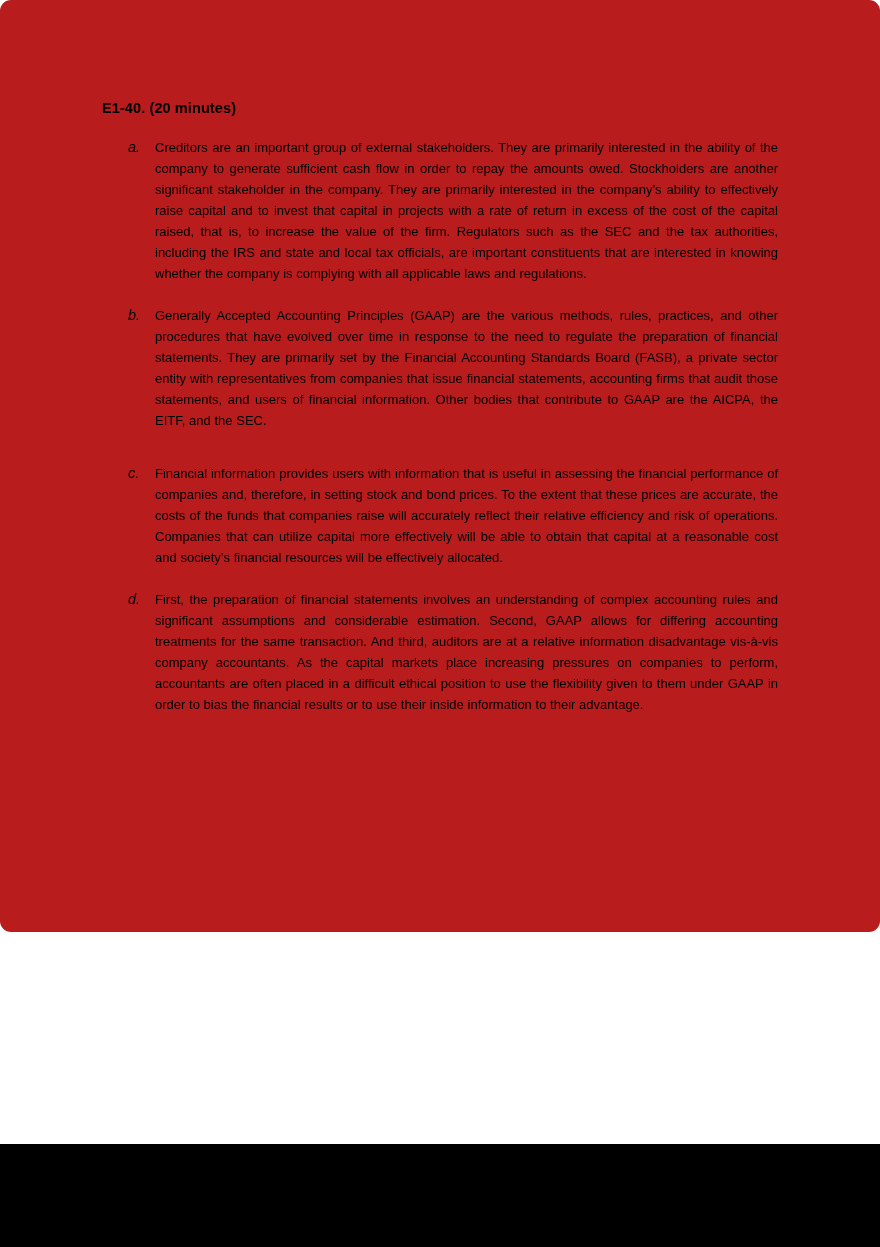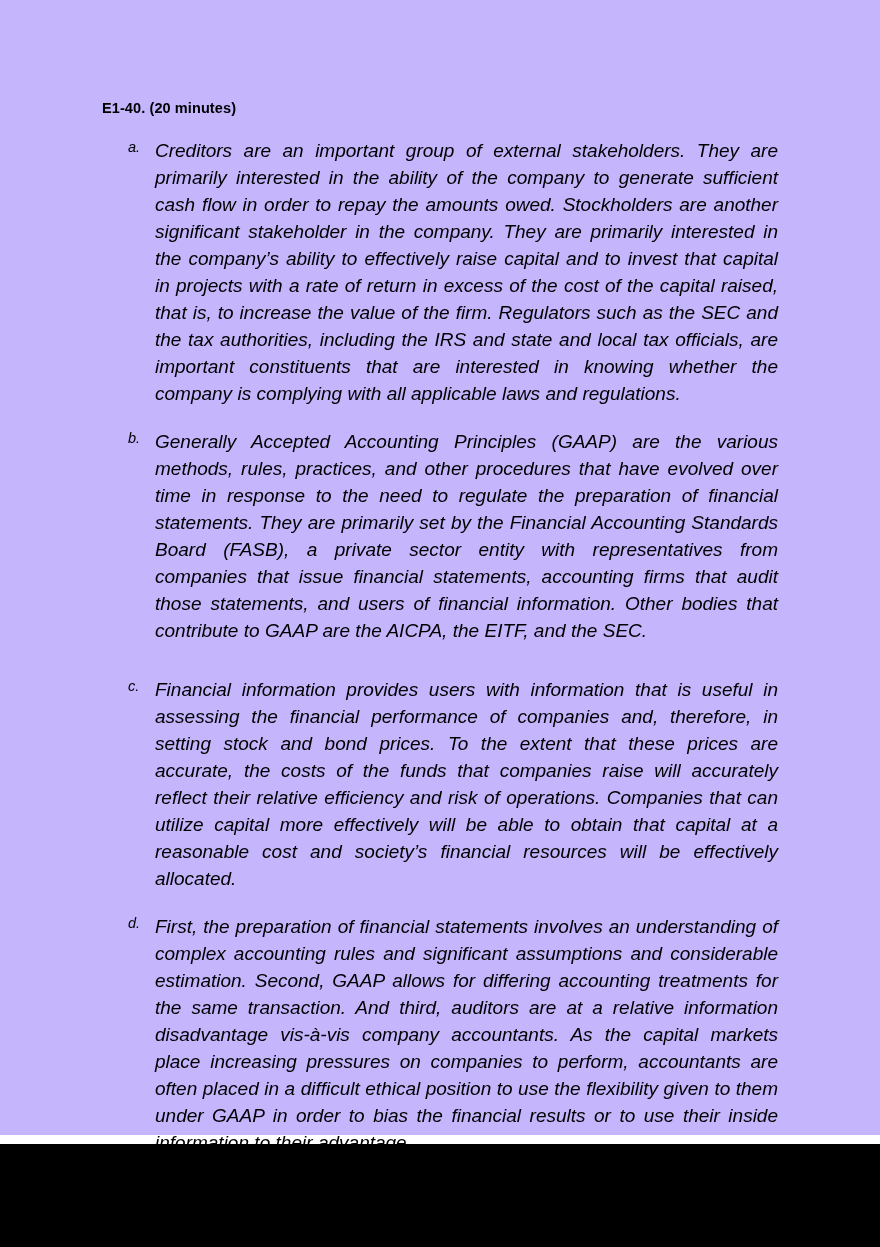--- a/index.html
+++ b/index.html
@@ -14,22 +14,23 @@
     color: #000000;
     position: relative;
     overflow: hidden;
   }
 
   #page {
     position: absolute;
     left: 0;
     top: 0;
     width: 880px;
-    height: 1135px;
-    background: #c4b5fd;
+    height: 932px;
+    background: #b91c1c;
+    border-radius: 11px;
   }
 
   #content {
     position: absolute;
     left: 102px;
     top: 98px;
     width: 676px;
   }
 
   .exercise-heading {
@@ -66,27 +67,26 @@
     flex: 0 0 auto;
     width: 27px;
     font-size: 14.5px;
     font-style: italic;
     line-height: 20.5px;
     white-space: pre;
   }
 
   .item-text {
     flex: 1 1 auto;
-    font-size: 19px;
-    line-height: 27px;
+    font-size: 13px;
+    line-height: 21px;
     text-align: justify;
     text-justify: inter-word;
     hyphens: none;
     word-spacing: 0.1px;
-    font-style: italic;
   }
 
   #footer-bar {
     position: absolute;
     left: 0;
     top: 1144px;
     width: 880px;
     height: 103px;
     background: #000000;
   }

